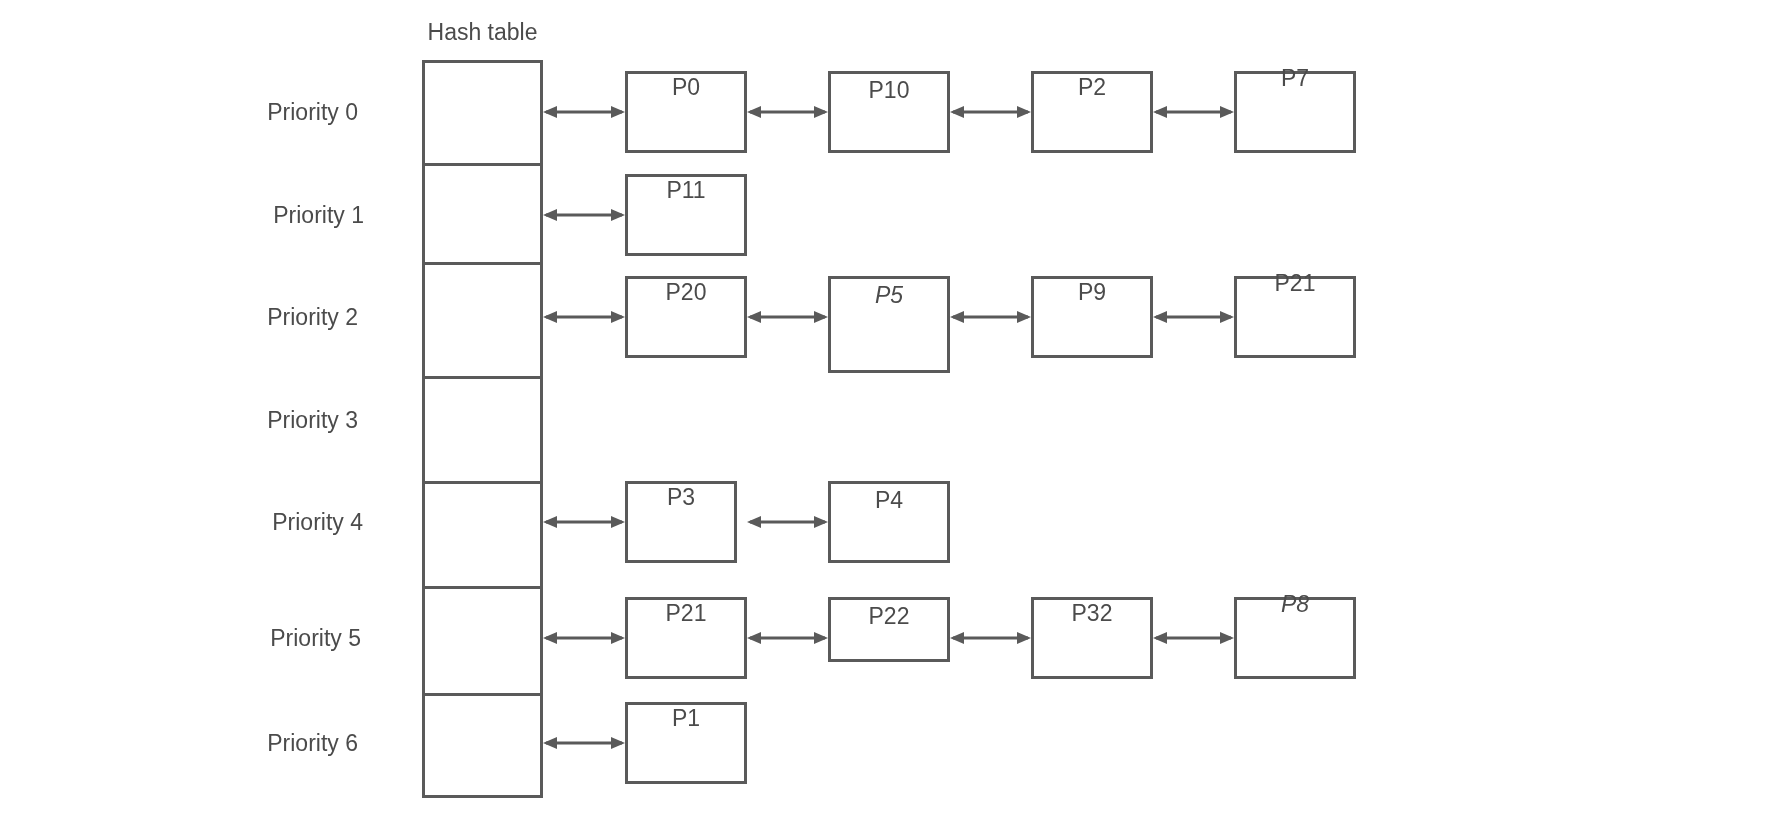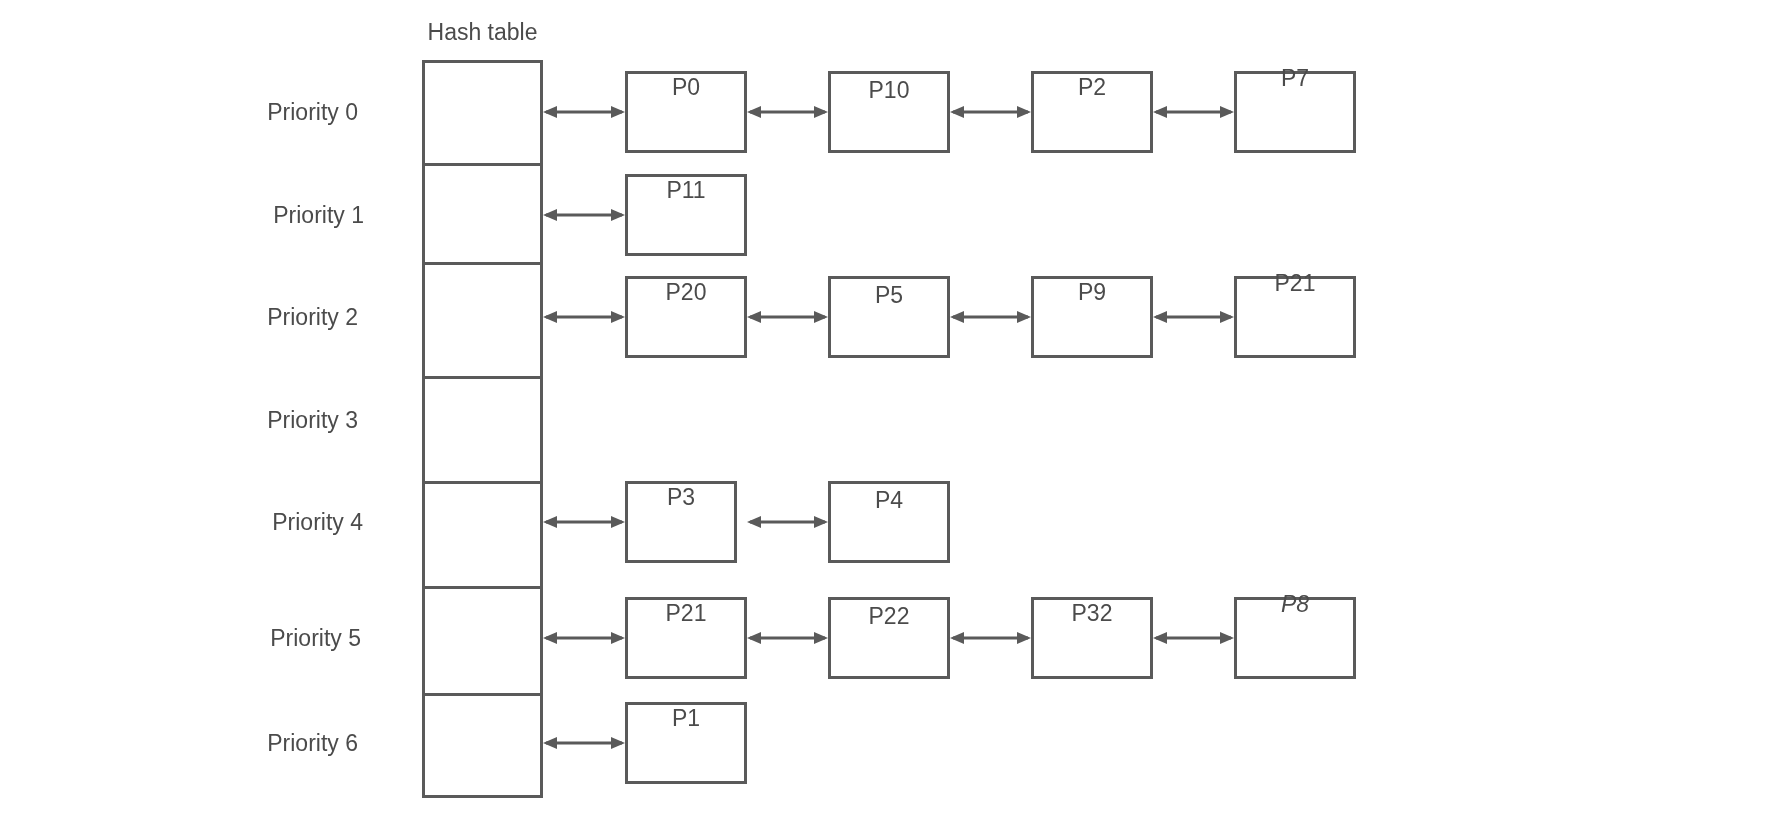--- a/index.html
+++ b/index.html
@@ -123,21 +123,21 @@
     <div class="arrow" style="left: 543px; top: 208px; width: 82px;">
       <div class="line"></div>
     </div>
     <div class="prio-label" style="left: 138px; top: 302px; width: 220px;">Priority 2</div>
     <div class="node" style="left: 625px; top: 276px; width: 122px; height: 82px;">
       <span>P20</span>
     </div>
     <div class="arrow" style="left: 543px; top: 310px; width: 82px;">
       <div class="line"></div>
     </div>
-    <div class="node" style="left: 828px; top: 276px; width: 122px; height: 82px;">
+    <div class="node" style="left: 828px; top: 276px; width: 122px; height: 97px; font-style: italic;">
       <span style="transform: translateY(3px);">P5</span>
     </div>
     <div class="arrow" style="left: 747px; top: 310px; width: 81px;">
       <div class="line"></div>
     </div>
     <div class="node" style="left: 1031px; top: 276px; width: 122px; height: 82px;">
       <span>P9</span>
     </div>
     <div class="arrow" style="left: 950px; top: 310px; width: 81px;">
       <div class="line"></div>
@@ -162,21 +162,21 @@
     <div class="arrow" style="left: 747px; top: 515px; width: 81px;">
       <div class="line"></div>
     </div>
     <div class="prio-label" style="left: 141px; top: 623px; width: 220px;">Priority 5</div>
     <div class="node" style="left: 625px; top: 597px; width: 122px; height: 82px;">
       <span>P21</span>
     </div>
     <div class="arrow" style="left: 543px; top: 631px; width: 82px;">
       <div class="line"></div>
     </div>
-    <div class="node" style="left: 828px; top: 597px; width: 122px; height: 82px;">
+    <div class="node" style="left: 828px; top: 597px; width: 122px; height: 65px;">
       <span style="transform: translateY(3px);">P22</span>
     </div>
     <div class="arrow" style="left: 747px; top: 631px; width: 81px;">
       <div class="line"></div>
     </div>
     <div class="node" style="left: 1031px; top: 597px; width: 122px; height: 82px;">
       <span>P32</span>
     </div>
     <div class="arrow" style="left: 950px; top: 631px; width: 81px;">
       <div class="line"></div>

